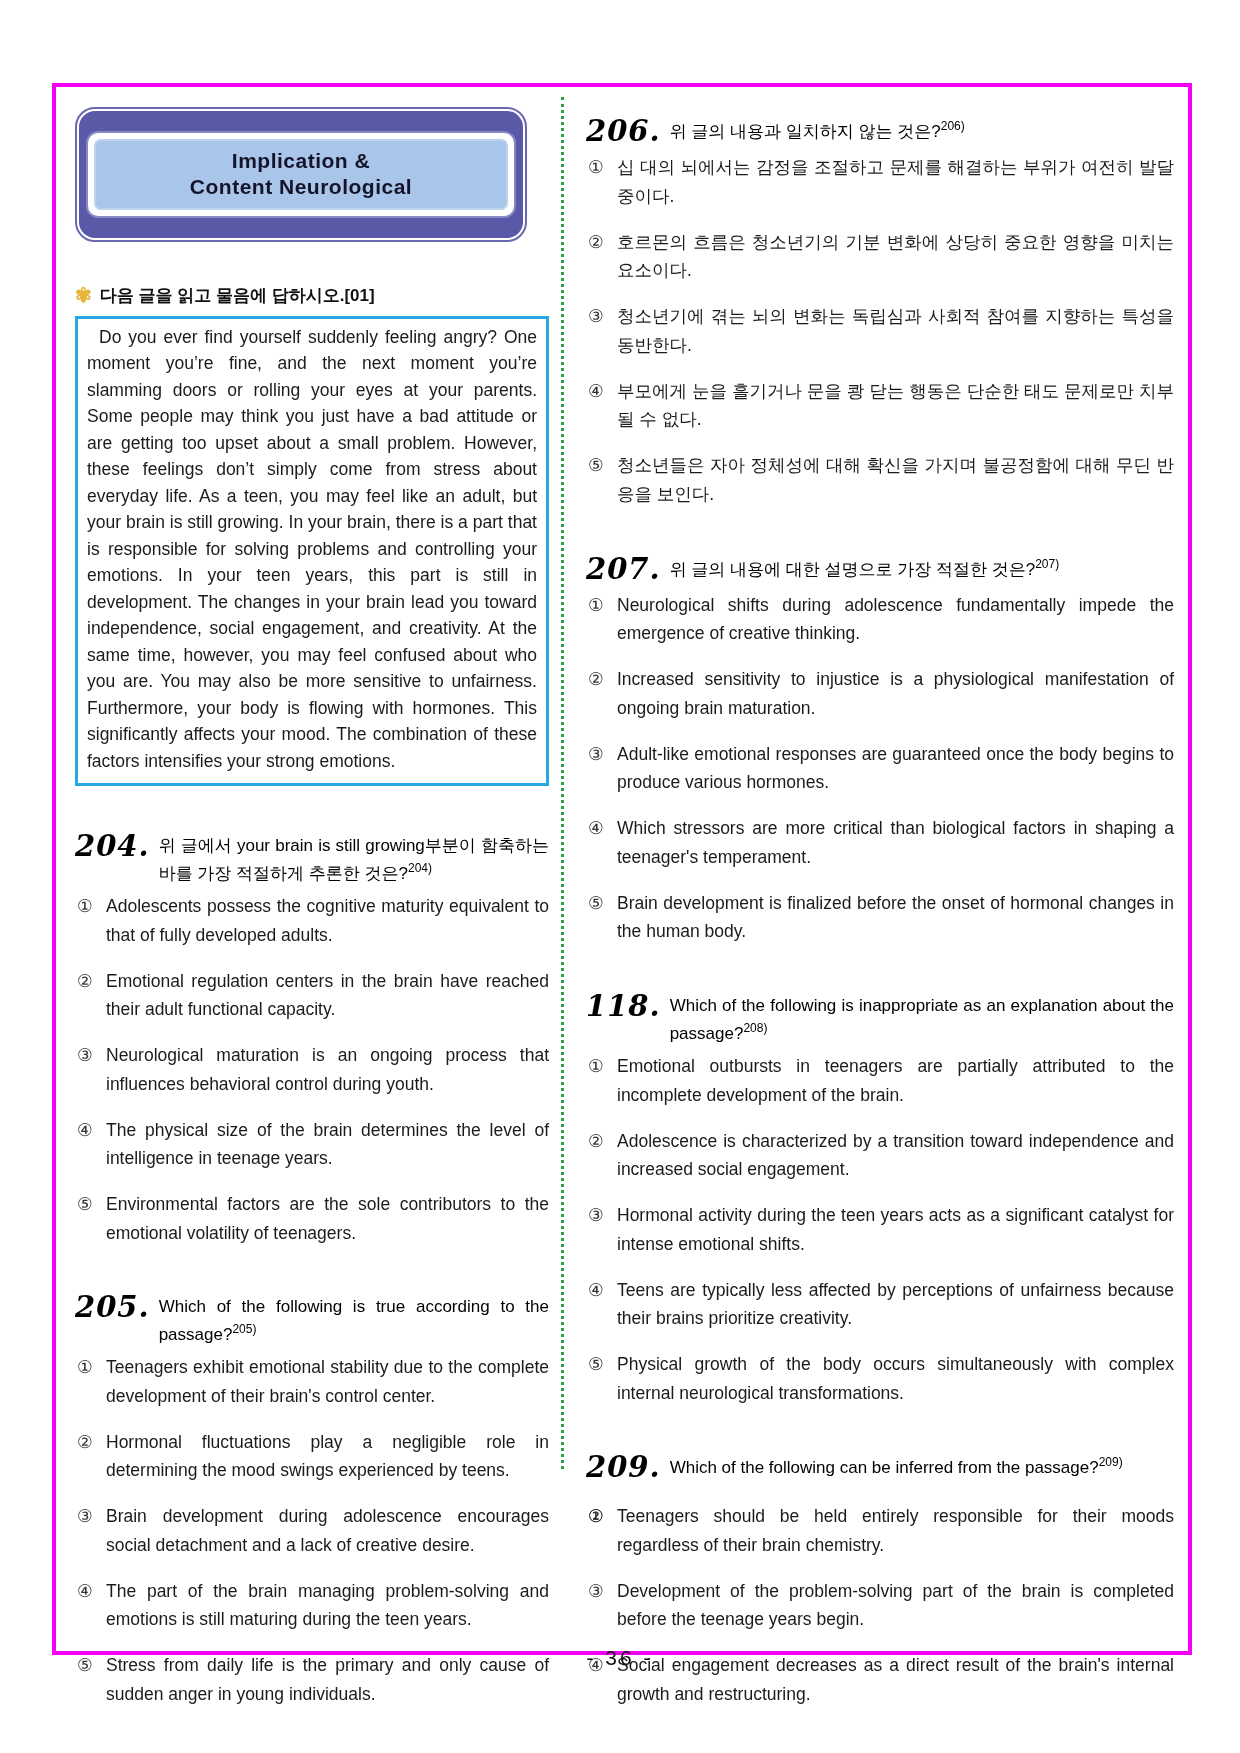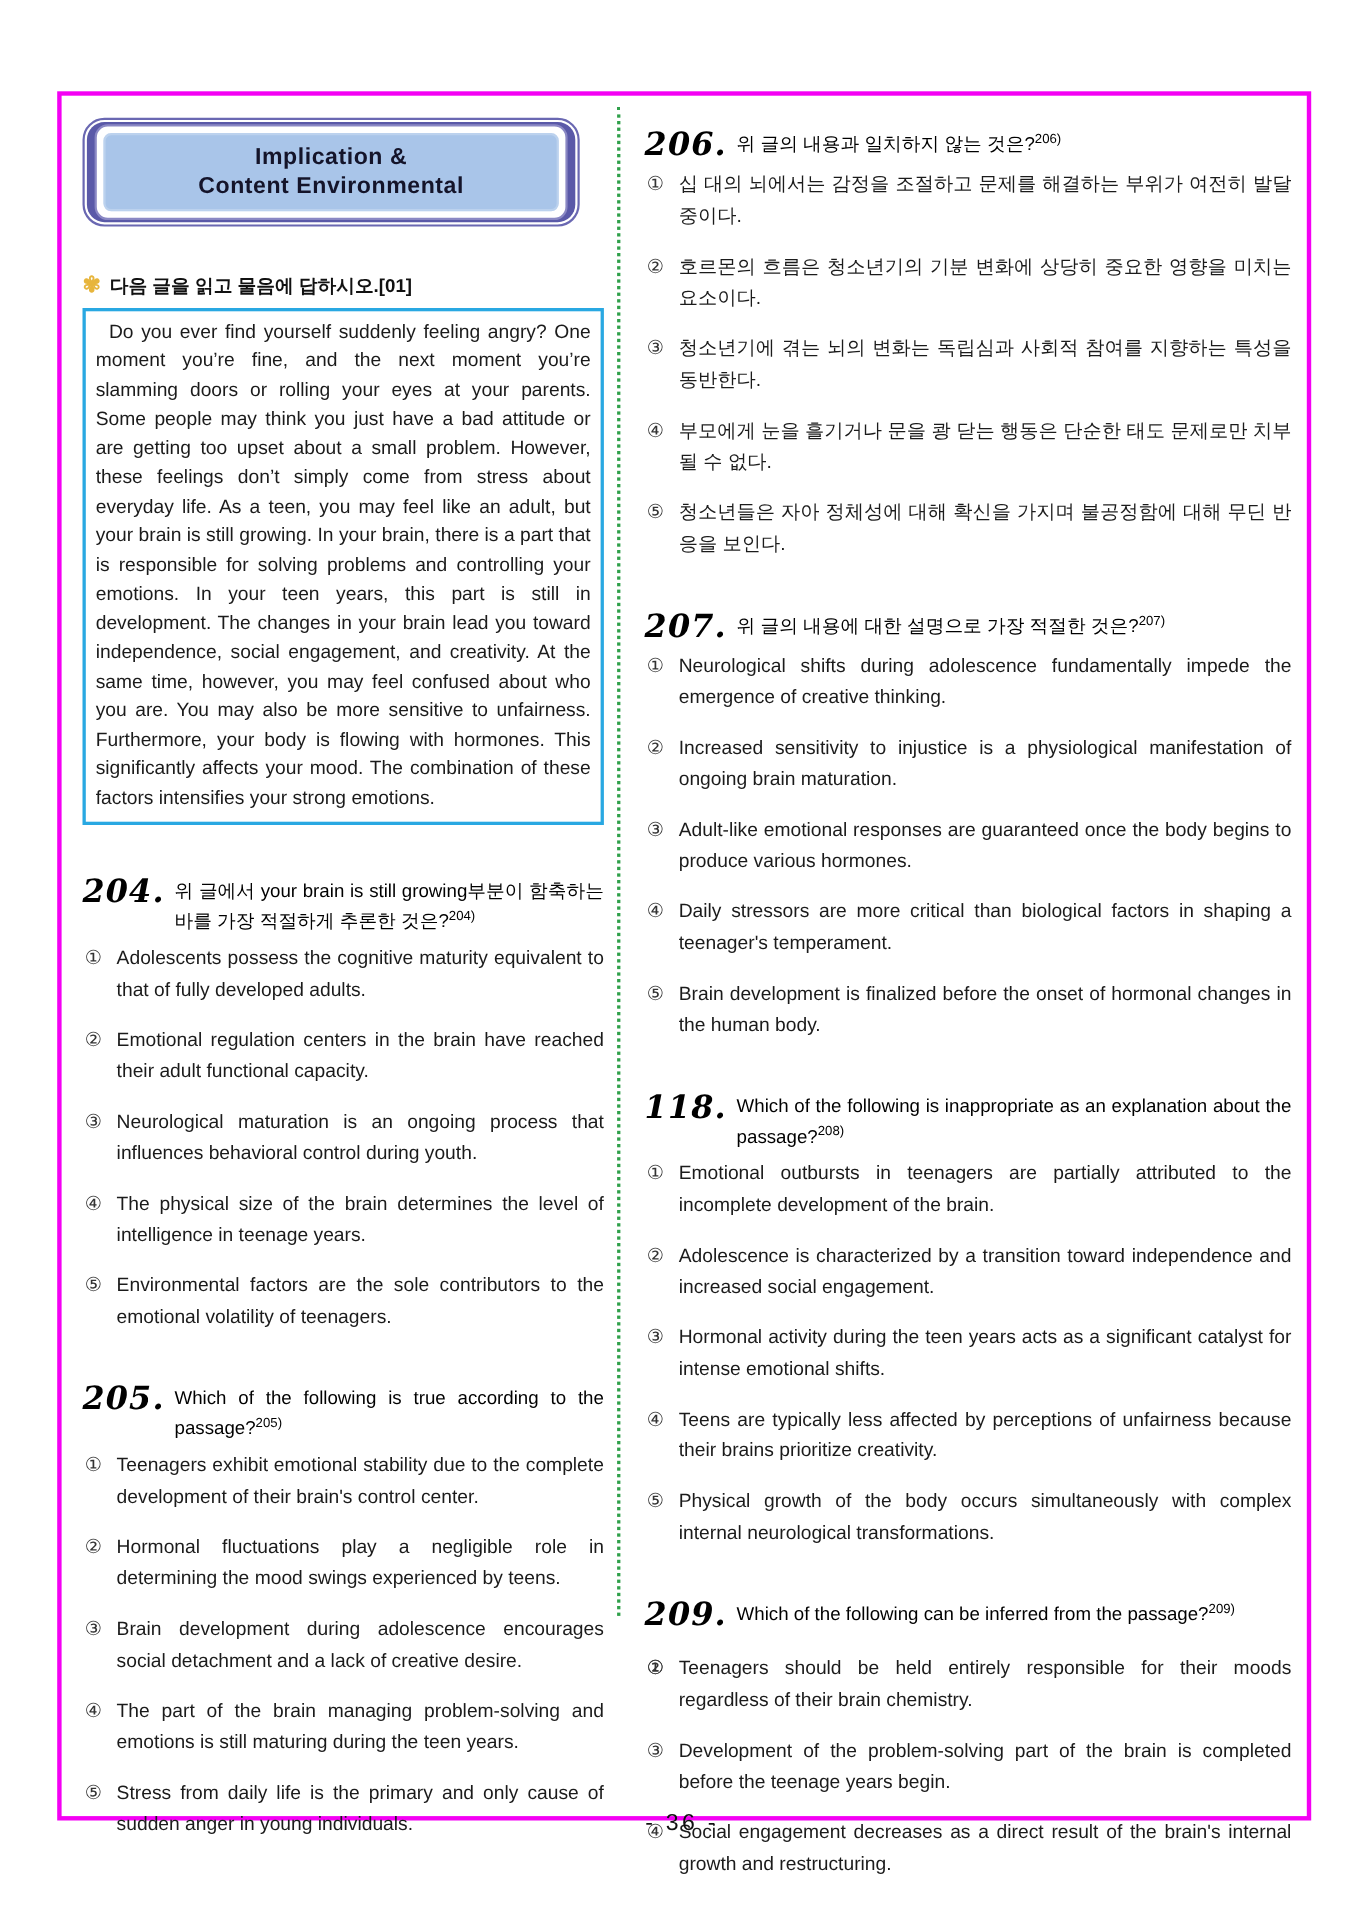--- a/index.html
+++ b/index.html
@@ -7,21 +7,21 @@
          font-family:"Liberation Sans", sans-serif;color:#1b1b1b;overflow:hidden;}
   .frame{position:absolute;left:52px;top:83px;width:1140px;height:1572px;
          border:4px solid #f400f4;box-sizing:border-box;background:#ffffff;}
   .divider{position:absolute;left:505px;top:10px;width:0;height:1372px;
          border-left:3px dotted #2fa04a;}
   .col-left{position:absolute;left:19px;top:0;width:474px;}
   .col-right{position:absolute;left:530px;top:0;width:588px;}
 
   
   .hbox-outer{margin-top:20px;border:2px solid #6a68b2;border-radius:20px;padding:2px;width:452px;box-sizing:border-box;}
-  .hbox-band{background:#5a59a8;border-radius:16px;padding:2px 7px;}
+  .hbox-band{background:#5a59a8;border-radius:16px;padding:20px 7px;}
   .hbox-white{background:#ffffff;border:2px solid #8a88c4;border-radius:12px;padding:4px;}
   .hbox-inner{background:#a9c5e9;border:2px solid #ffffff;box-shadow:inset 0 0 0 2px #bcd2ee;
               border-radius:9px;text-align:center;padding:9px 6px;}
   .hbox-title{font-size:21px;font-weight:bold;color:#14142a;line-height:1.25;letter-spacing:.5px;}
 
   .direction{margin-top:42px;display:flex;align-items:center;gap:8px;
              font-size:17px;font-weight:bold;color:#111;}
   .flower{color:#e7b53c;font-size:20px;line-height:1;}
 
   .passage{margin-top:9px;border:3px solid #29a8e2;padding:5px 9px 9px 9px;
@@ -50,21 +50,21 @@
   <div class="frame">
     <div class="divider"></div>
 
     <div class="col-left">
 
       <div class="hbox-outer">
         <div class="hbox-band">
           <div class="hbox-white">
             <div class="hbox-inner">
               <div class="hbox-title">Implication &amp;</div>
-              <div class="hbox-title">Content Environmental</div>
+              <div class="hbox-title">Content Neurological</div>
             </div>
           </div>
         </div>
       </div>
 
       <div class="direction">
         <span class="flower">✾</span>
         <span>다음 글을 읽고 물음에 답하시오.[01]</span>
       </div>
 
@@ -117,21 +117,21 @@
 
       <div class="q">
         <div class="qhead">
           <span class="qnum">207.</span>
           <div class="qstem ko"><span>위 글의 내용에 대한 설명으로 가장 적절한 것은?</span><sup>207)</sup></div>
         </div>
         <div class="opts">
           <p class="opt"><span class="marker">①</span><span>Neurological shifts during adolescence fundamentally impede the emergence of creative thinking.</span></p>
           <p class="opt"><span class="marker">②</span><span>Increased sensitivity to injustice is a physiological manifestation of ongoing brain maturation.</span></p>
           <p class="opt"><span class="marker">③</span><span>Adult-like emotional responses are guaranteed once the body begins to produce various hormones.</span></p>
-          <p class="opt"><span class="marker">④</span><span>Daily stressors are more critical than biological factors in shaping a teenager's temperament.</span></p>
+          <p class="opt"><span class="marker">④</span><span>Which stressors are more critical than biological factors in shaping a teenager's temperament.</span></p>
           <p class="opt"><span class="marker">⑤</span><span>Brain development is finalized before the onset of hormonal changes in the human body.</span></p>
         </div>
       </div>
 
       <div class="q">
         <div class="qhead">
           <span class="qnum">118.</span>
           <div class="qstem"><span>Which of the following is inappropriate as an explanation about the passage?</span><sup>208)</sup></div>
         </div>
         <div class="opts">

